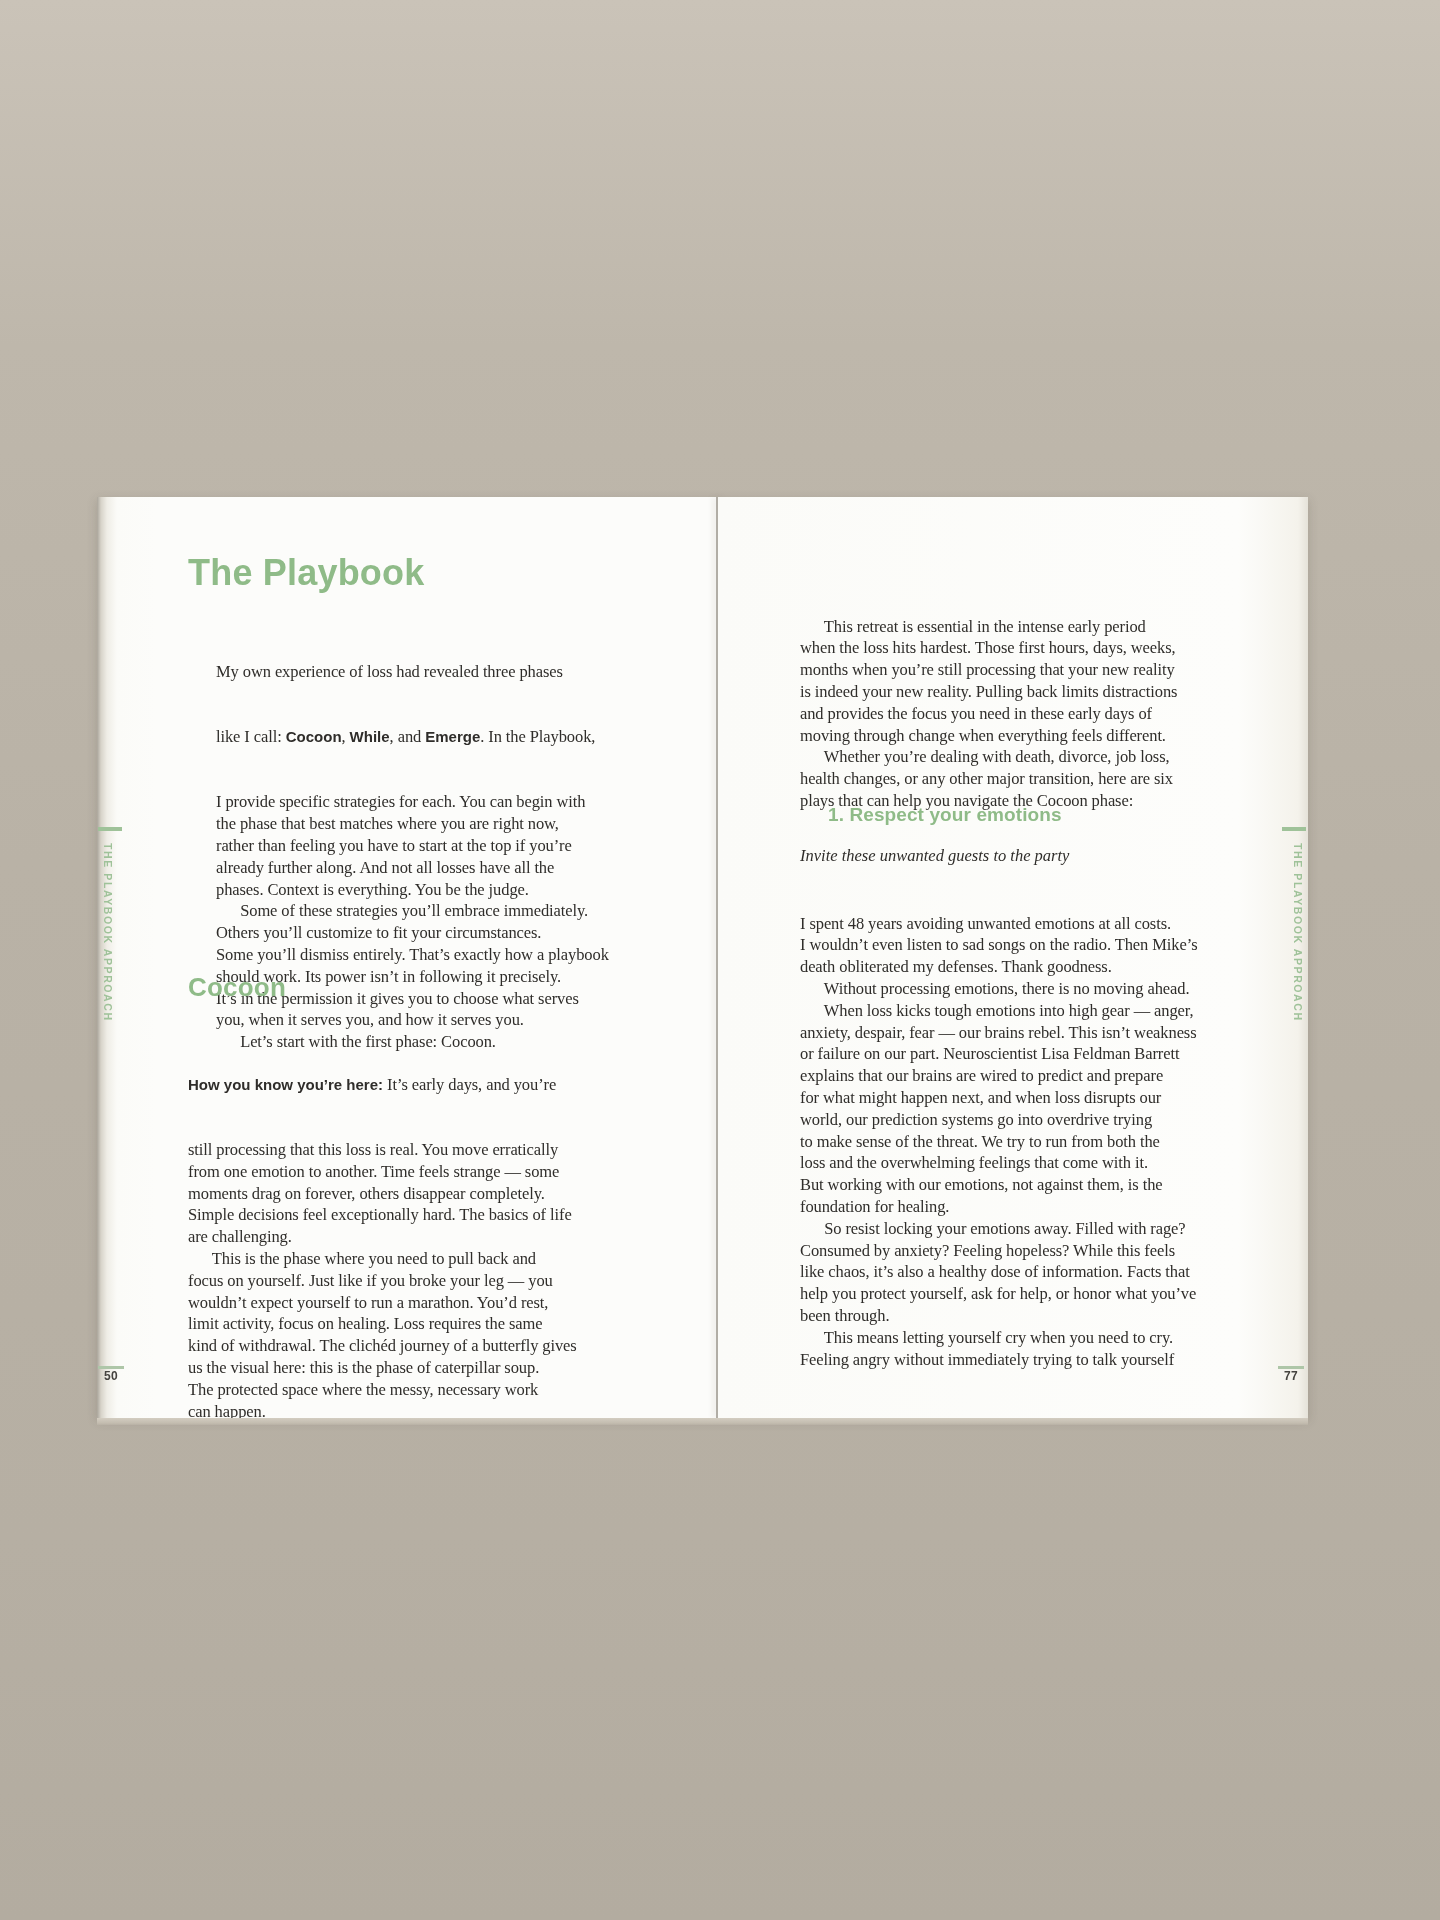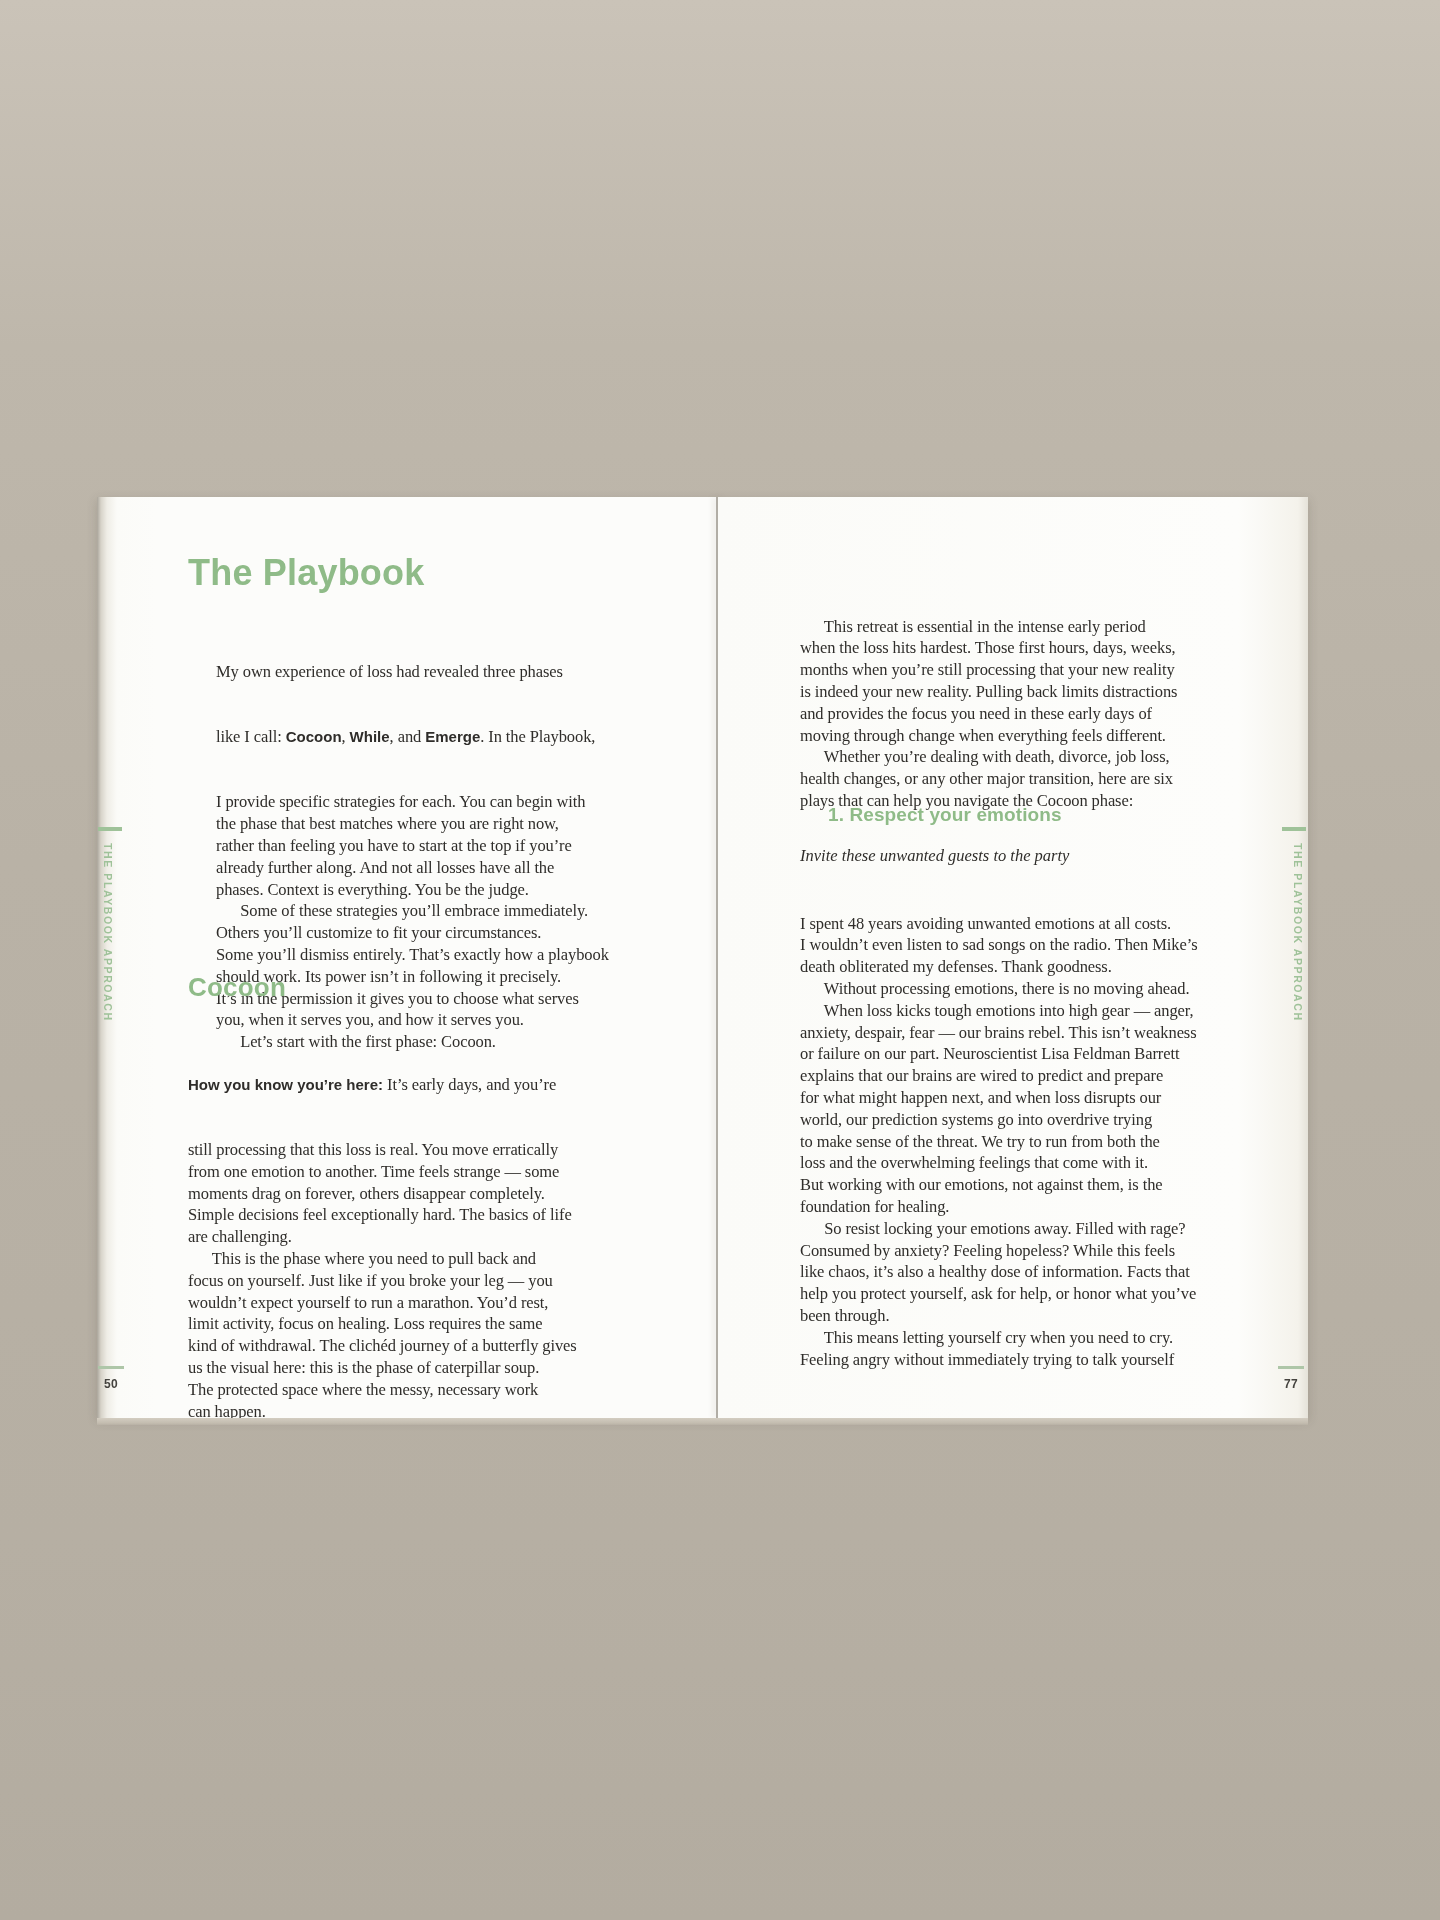--- a/index.html
+++ b/index.html
@@ -54,21 +54,21 @@
   }
   .side-dash{position:absolute;width:24px;height:4px;background:#9fc299;}
   .side-label{
     position:absolute;
     font-size:10.5px;font-weight:700;letter-spacing:1.6px;color:#9fc299;
     writing-mode:vertical-rl;white-space:pre;
   }
   .folio-group{position:absolute;top:869px;width:26px;}
   .folio-dash{width:26px;height:3px;background:#aec6a8;}
   .folio-num{
-    margin-top:8px;text-align:center;
+    text-align:center;
     font-size:12px;font-weight:700;color:#45433f;letter-spacing:.3px;
   }
 </style>
 </head>
 <body>
 
 <div class="spread">
 
   <div class="page page-left">
     <div class="side-dash" style="left:1px;top:330px;"></div>

